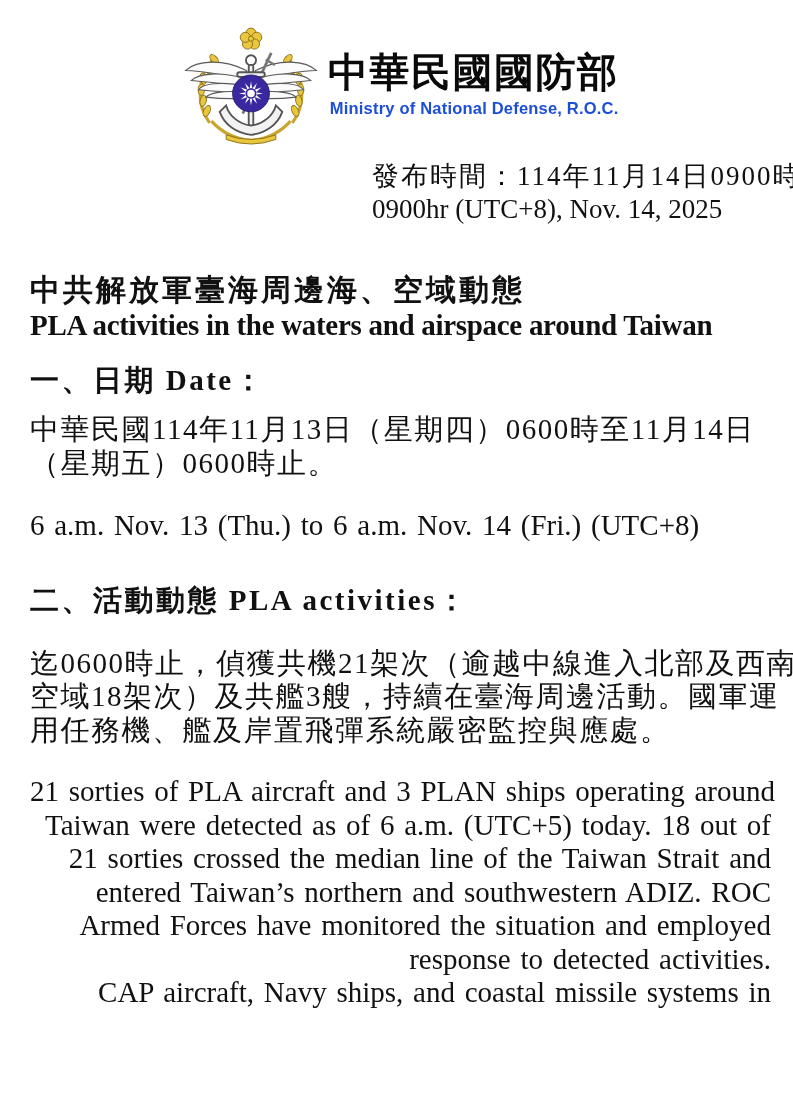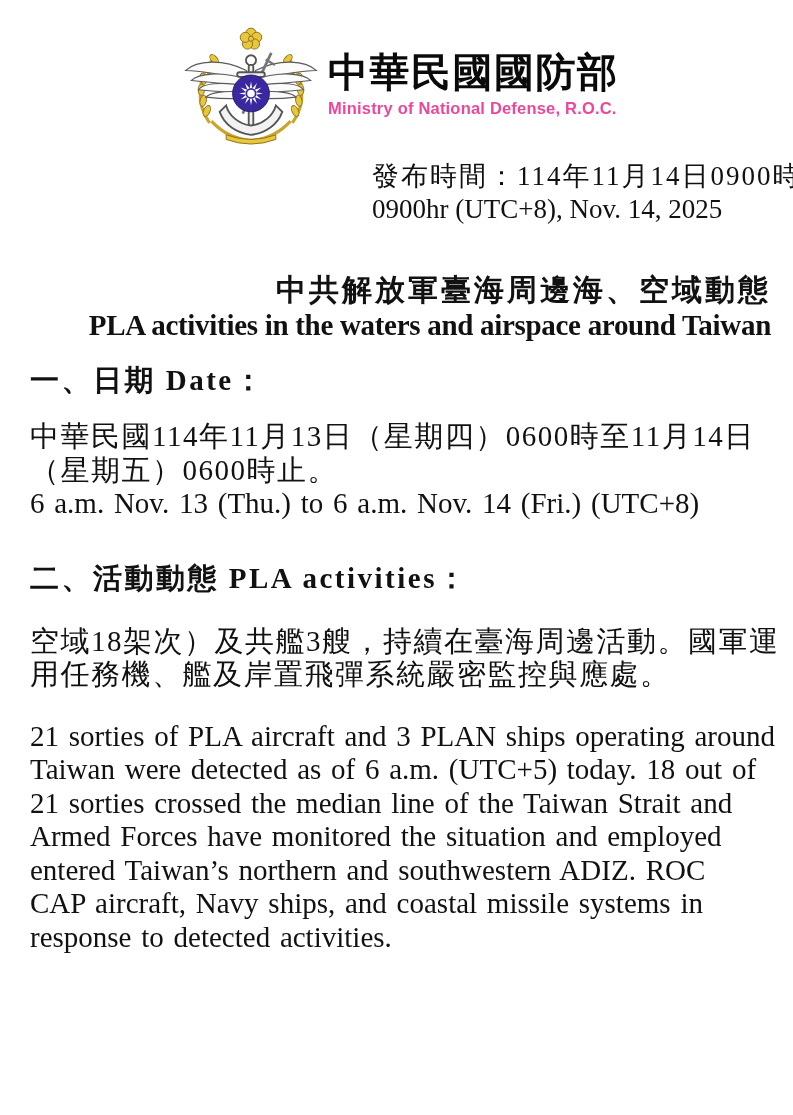--- a/index.html
+++ b/index.html
@@ -20,50 +20,50 @@
 
   
   .masthead {
     display: flex;
     align-items: flex-start;
     margin: 26px 0 0 152px;
     gap: 8px;
   }
   .emblem { width: 138px; height: 122px; flex: 0 0 auto; }
   .emblem svg { width: 100%; height: 100%; display: block; }
-  .org { padding-top: 24px; }
+  .org { padding-top: 24px; text-align: right; }
   .org-zh {
     font-size: 40px;
     font-weight: 700;
     letter-spacing: 1.5px;
     color: #0a0a0a;
     line-height: 1.15;
     white-space: nowrap;
   }
   .org-en {
     margin-top: 3px;
     font-family: "Liberation Sans", "DejaVu Sans", sans-serif;
     font-size: 16.5px;
     font-weight: 700;
-    color: #ec4899;
+    color: #1d4ed8;
     letter-spacing: 0.2px;
     white-space: nowrap;
   }
 
   
   .release {
     margin: 12px 0 4px 342px;
     font-size: 27px;
     line-height: 33px;
     white-space: nowrap;
   }
   .release .zh { letter-spacing: 2px; }
 
   
-  .doc-title { margin-top: 46px; text-align: right; }
+  .doc-title { margin-top: 46px; text-align: left; }
   .doc-title .t-zh {
     font-size: 30px;
     font-weight: 700;
     letter-spacing: 3px;
     line-height: 36px;
   }
   .doc-title .t-en {
     font-size: 29px;
     font-weight: 700;
     line-height: 34px;
@@ -72,25 +72,25 @@
 
   
   .sec-heading {
     margin-top: 21px;
     font-size: 29px;
     font-weight: 700;
     letter-spacing: 2.5px;
     line-height: 34px;
   }
   .para { font-size: 29px; line-height: 33.5px; }
-  .para.zh { letter-spacing: 1.5px; margin-top: 23px; }
-  .para.en { word-spacing: 2.5px; }
+  .para.zh { letter-spacing: 1.5px; margin-top: 16px; }
+  .para.en { word-spacing: 2.5px; margin-top: 29px; }
   .sec2 .sec-heading { margin-top: 40px; }
   .sec2 .para.zh { margin-top: 30px; }
-  .sec2 .para.en { margin-top: 28px; }
+  .sec2 .para.en { margin-top: 28px; text-align: right; }
   .line { white-space: nowrap; }
 </style>
 </head>
 <body>
 
 <div class="page">
 
   <header class="masthead">
     <div class="emblem">
       <svg viewBox="0 0 150 130" xmlns="http://www.w3.org/2000/svg">
@@ -180,27 +180,28 @@
       <div class="line">（星期五）0600時止。</div>
     </div>
     <div class="para en">
       <div class="line">6 a.m. Nov. 13 (Thu.) to 6 a.m. Nov. 14 (Fri.) (UTC+8)</div>
     </div>
   </section>
 
   <section class="sec2">
     <h2 class="sec-heading">二、活動動態 PLA activities：</h2>
     <div class="para zh">
+      <div class="line">迄0600時止，偵獲共機21架次（逾越中線進入北部及西南</div>
       <div class="line">空域18架次）及共艦3艘，持續在臺海周邊活動。國軍運</div>
       <div class="line">用任務機、艦及岸置飛彈系統嚴密監控與應處。</div>
     </div>
     <div class="para en">
       <div class="line">21 sorties of PLA aircraft and 3 PLAN ships operating around</div>
       <div class="line">Taiwan were detected as of 6 a.m. (UTC+5) today. 18 out of</div>
       <div class="line">21 sorties crossed the median line of the Taiwan Strait and</div>
+      <div class="line">entered Taiwan’s northern and southwestern ADIZ. ROC</div>
       <div class="line">Armed Forces have monitored the situation and employed</div>
-      <div class="line">entered Taiwan’s northern and southwestern ADIZ. ROC</div>
+      <div class="line">response to detected activities.</div>
       <div class="line">CAP aircraft, Navy ships, and coastal missile systems in</div>
-      <div class="line">response to detected activities.</div>
     </div>
   </section>
 
 </div>
 
 </body></html>

